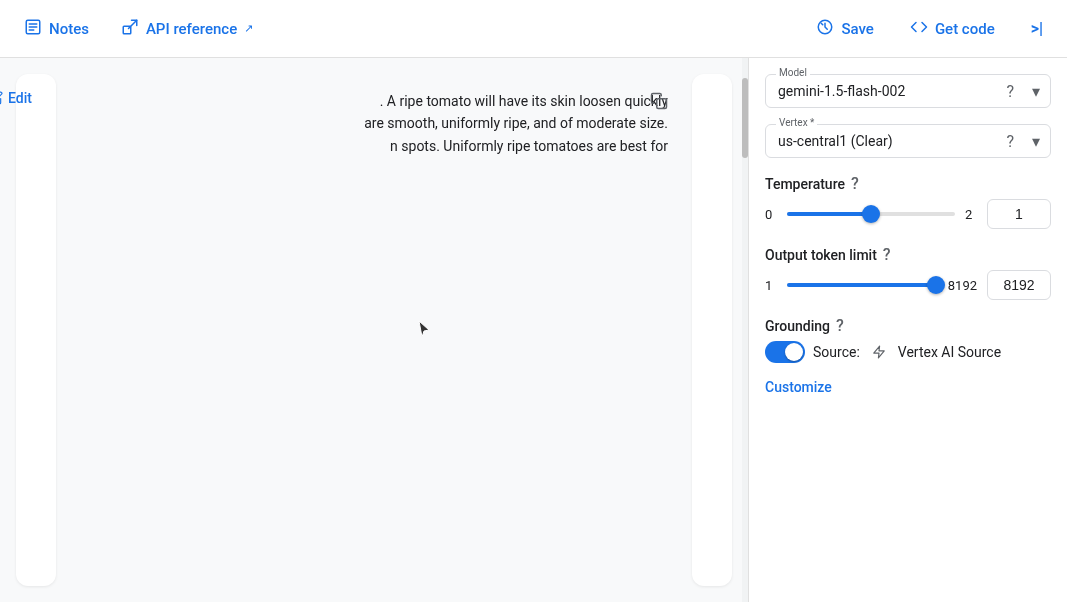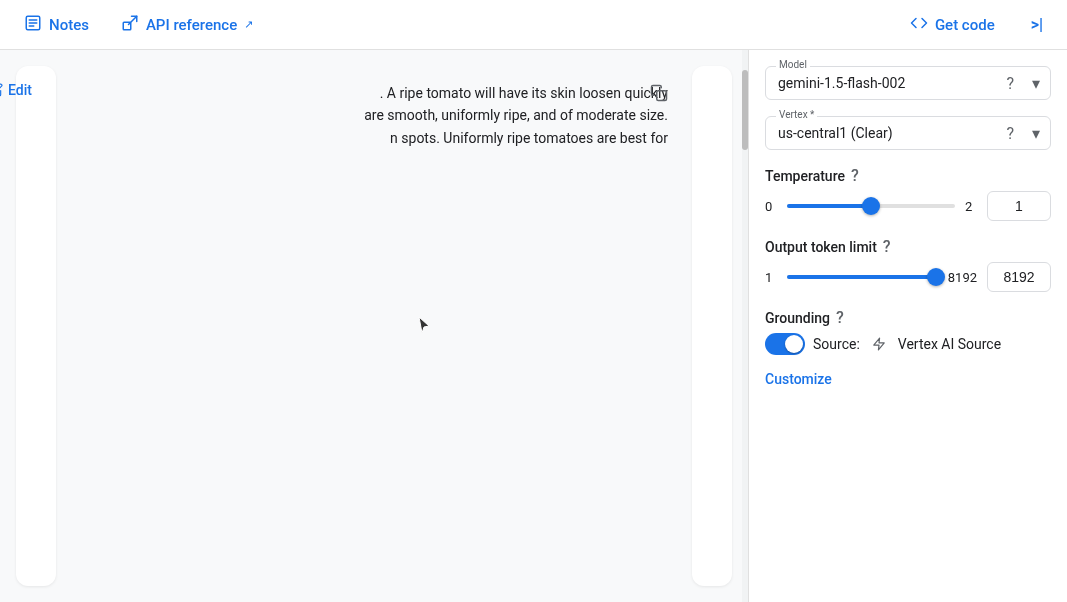--- a/index.html
+++ b/index.html
@@ -13,21 +13,21 @@
       display: flex;
       flex-direction: column;
     }
 
     
     .top-nav {
       display: flex;
       align-items: center;
       border-bottom: 1px solid #e0e0e0;
       padding: 0 8px;
-      height: 50px;
+      height: 58px;
       background: #fff;
       flex-shrink: 0;
     }
     .nav-item {
       display: flex;
       align-items: center;
       gap: 7px;
       padding: 8px 16px;
       border-radius: 6px;
       cursor: pointer;
@@ -335,20 +335,30 @@
         <rect x="3" y="11" width="10" height="10" rx="1"></rect>
       </svg>
     </span>
     <span>API reference</span>
     <span style="font-size:11px; color:#1a73e8;">↗</span>
   </div>
 
   <div class="nav-divider"></div>
 
   <div class="nav-right">
+    <div class="nav-item">
+      <span class="nav-icon">
+        <svg width="18" height="18" viewBox="0 0 24 24" fill="none" stroke="#1a73e8" stroke-width="2" stroke-linecap="round" stroke-linejoin="round">
+          <circle cx="12" cy="12" r="9"></circle>
+          <path d="M12 7v5l3 3"></path>
+          <path d="M7 7l2 2"></path>
+        </svg>
+      </span>
+      <span>Save</span>
+    </div>
 
     <div class="nav-item">
       <span class="nav-icon">
         <svg width="18" height="18" viewBox="0 0 24 24" fill="none" stroke="#1a73e8" stroke-width="2" stroke-linecap="round" stroke-linejoin="round">
           <polyline points="8 6 2 12 8 18"></polyline>
           <polyline points="16 6 22 12 16 18"></polyline>
         </svg>
       </span>
       <span>Get code</span>
     </div>

